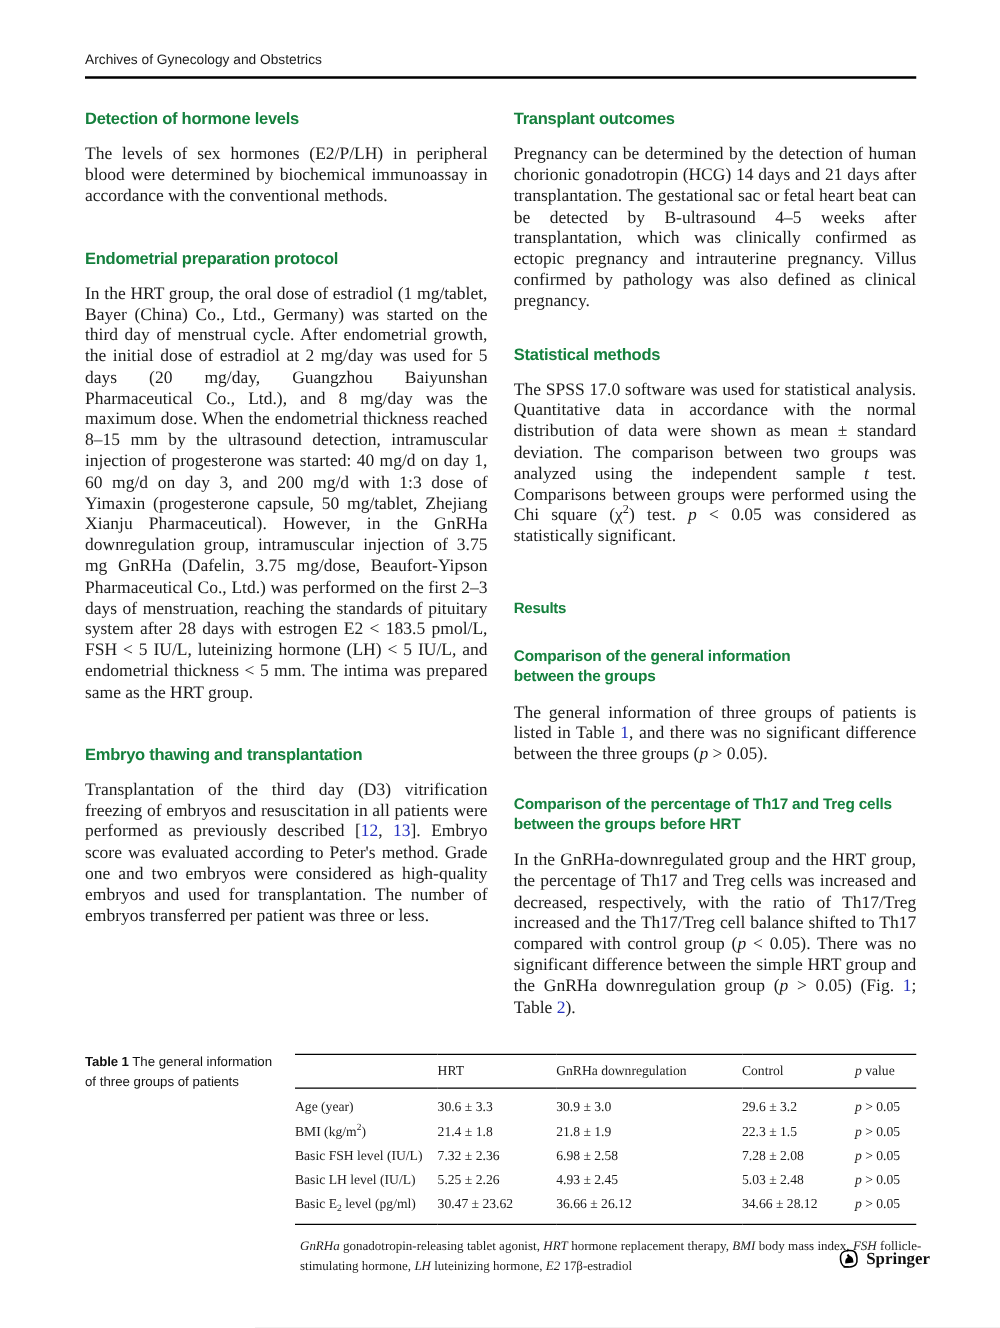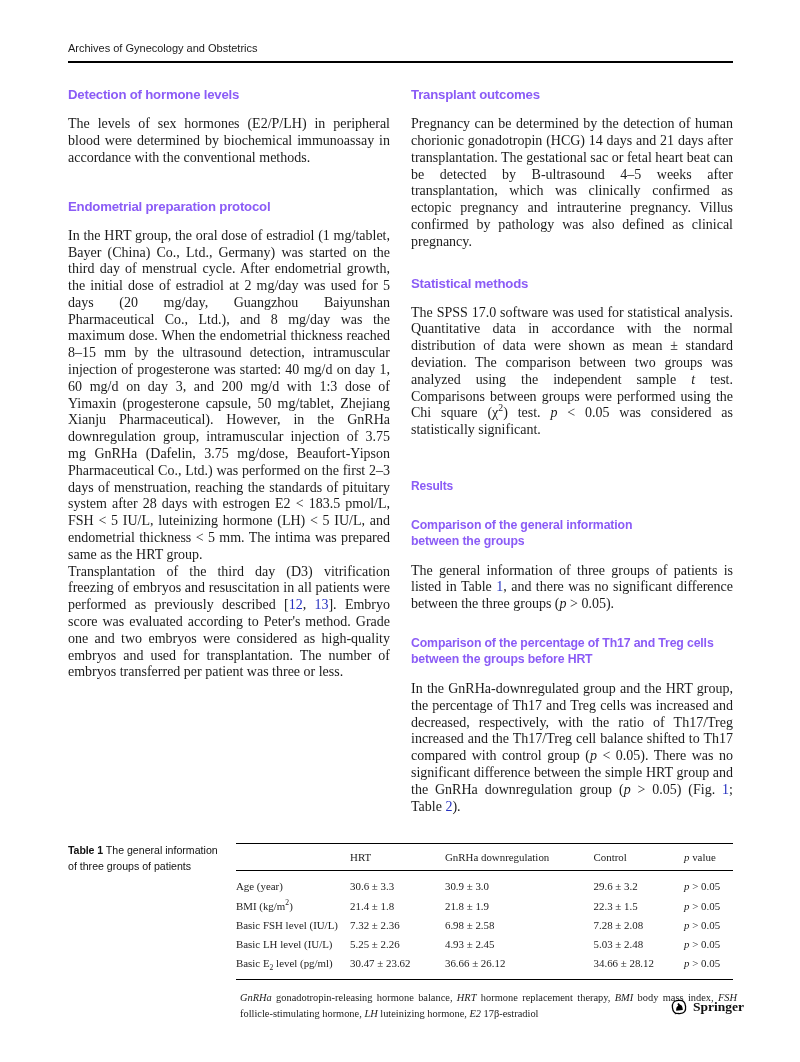--- a/index.html
+++ b/index.html
@@ -13,21 +13,21 @@
     font-family:"Liberation Sans","DejaVu Sans",sans-serif;
     font-size:11px; color:#1a1a1a;
   }
   .head-rule { border:none; border-top:2px solid #000; margin:7px 0 0 0; }
 
   .columns { display:flex; gap:21px; margin-top:23px; }
   .col { width:322px; }
 
   .sec-title {
     font-family:"Liberation Sans","DejaVu Sans",sans-serif; font-weight:bold;
-    font-size:13.2px; letter-spacing:-0.2px; color:#8b5cf6;
+    font-size:13.2px; letter-spacing:-0.2px; color:#15803d;
     margin:0 0 13px 0; line-height:1.3;
   }
   .mt-lg { margin-top:31px; }
   .mt-md { margin-top:24px; }
   .results-title { font-size:12px; margin-top:40px; margin-bottom:18px; }
   .sub-title { font-size:12.3px; letter-spacing:-0.15px; margin-top:23px; margin-bottom:13px; }
   .narrow { max-width:250px; }
 
   p.body {
     font-size:14px; line-height:16.8px; text-align:justify;
@@ -90,20 +90,21 @@
 
   <div class="columns">
 
     <div class="col">
       <div class="sec-title">Detection of hormone levels</div>
       <p class="body"><span>The levels of sex hormones (E2/P/LH) in peripheral blood were determined by biochemical immunoassay in accordance with the conventional methods.</span></p>
 
       <div class="sec-title mt-lg">Endometrial preparation protocol</div>
       <p class="body"><span>In the HRT group, the oral dose of estradiol (1 mg/tablet, Bayer (China) Co., Ltd., Germany) was started on the third day of menstrual cycle. After endometrial growth, the initial dose of estradiol at 2 mg/day was used for 5 days (20 mg/day, Guangzhou Baiyunshan Pharmaceutical Co., Ltd.), and 8 mg/day was the maximum dose. When the endometrial thickness reached 8–15 mm by the ultrasound detection, intramuscular injection of progesterone was started: 40 mg/d on day 1, 60 mg/d on day 3, and 200 mg/d with 1:3 dose of Yimaxin (progesterone capsule, 50 mg/tablet, Zhejiang Xianju Pharmaceutical). However, in the GnRHa downregulation group, intramuscular injection of 3.75 mg GnRHa (Dafelin, 3.75 mg/dose, Beaufort-Yipson Pharmaceutical Co., Ltd.) was performed on the first 2–3 days of menstruation, reaching the standards of pituitary system after 28 days with estrogen E2 &lt; 183.5 pmol/L, FSH &lt; 5 IU/L, luteinizing hormone (LH) &lt; 5 IU/L, and endometrial thickness &lt; 5 mm. The intima was prepared same as the HRT group.</span></p>
 
+      <div class="sec-title mt-lg">Embryo thawing and transplantation</div>
       <p class="body"><span>Transplantation of the third day (D3) vitrification freezing of embryos and resuscitation in all patients were performed as previously described [</span><span class="ref-link">12</span><span>, </span><span class="ref-link">13</span><span>]. Embryo score was evaluated according to Peter's method. Grade one and two embryos were considered as high-quality embryos and used for transplantation. The number of embryos transferred per patient was three or less.</span></p>
     </div>
 
     <div class="col">
       <div class="sec-title">Transplant outcomes</div>
       <p class="body"><span>Pregnancy can be determined by the detection of human chorionic gonadotropin (HCG) 14 days and 21 days after transplantation. The gestational sac or fetal heart beat can be detected by B-ultrasound 4–5 weeks after transplantation, which was clinically confirmed as ectopic pregnancy and intrauterine pregnancy. Villus confirmed by pathology was also defined as clinical pregnancy.</span></p>
 
       <div class="sec-title mt-md">Statistical methods</div>
       <p class="body"><span>The SPSS 17.0 software was used for statistical analysis. Quantitative data in accordance with the normal distribution of data were shown as mean ± standard deviation. The comparison between two groups was analyzed using the independent sample </span><i>t</i><span> test. Comparisons between groups were performed using the Chi square (χ</span><sup>2</sup><span>) test. </span><i>p</i><span> &lt; 0.05 was considered as statistically significant.</span></p>
 
@@ -165,21 +166,21 @@
               <td class="c1"><span>30.47 ± 23.62</span></td>
               <td class="c2"><span>36.66 ± 26.12</span></td>
               <td class="c3"><span>34.66 ± 28.12</span></td>
               <td class="c4"><i>p</i><span> &gt; 0.05</span></td>
             </tr>
           </tbody>
       </table>
     </div>
   </div>
 
-  <div class="tfoot"><i>GnRHa</i><span> gonadotropin-releasing hormone balance, </span><i>HRT</i><span> hormone replacement therapy, </span><i>BMI</i><span> body mass index, </span><i>FSH</i><span> follicle-stimulating hormone, </span><i>LH</i><span> luteinizing hormone, </span><i>E2</i><span> 17β-estradiol</span></div>
+  <div class="tfoot"><i>GnRHa</i><span> gonadotropin-releasing tablet agonist, </span><i>HRT</i><span> hormone replacement therapy, </span><i>BMI</i><span> body mass index, </span><i>FSH</i><span> follicle-stimulating hormone, </span><i>LH</i><span> luteinizing hormone, </span><i>E2</i><span> 17β-estradiol</span></div>
 
   <div class="springer">
     <span>
       <svg width="18" height="18" viewBox="0 0 24 24">
         <g transform="rotate(-6 12 12)">
           <path d="M3.2 12 C3.2 5.6 5.6 3.2 12 3.2 C18.4 3.2 20.8 5.6 20.8 12 C20.8 18.4 18.4 20.8 12 20.8 C5.6 20.8 3.2 18.4 3.2 12 Z" fill="none" stroke="#000" stroke-width="1.7"></path>
           <path d="M7.8 16.6 C7.8 12.8 9 11.1 11.2 10.2 L10.2 7.9 L12.2 6.8 L13.4 8.9 C15.6 9.8 16.6 11.7 16.6 14.3 L16.6 16.6 Z" fill="#000"></path>
           <path d="M5.5 20.4 L11 20.4" stroke="#000" stroke-width="1.4"></path>
         </g>
       </svg>

